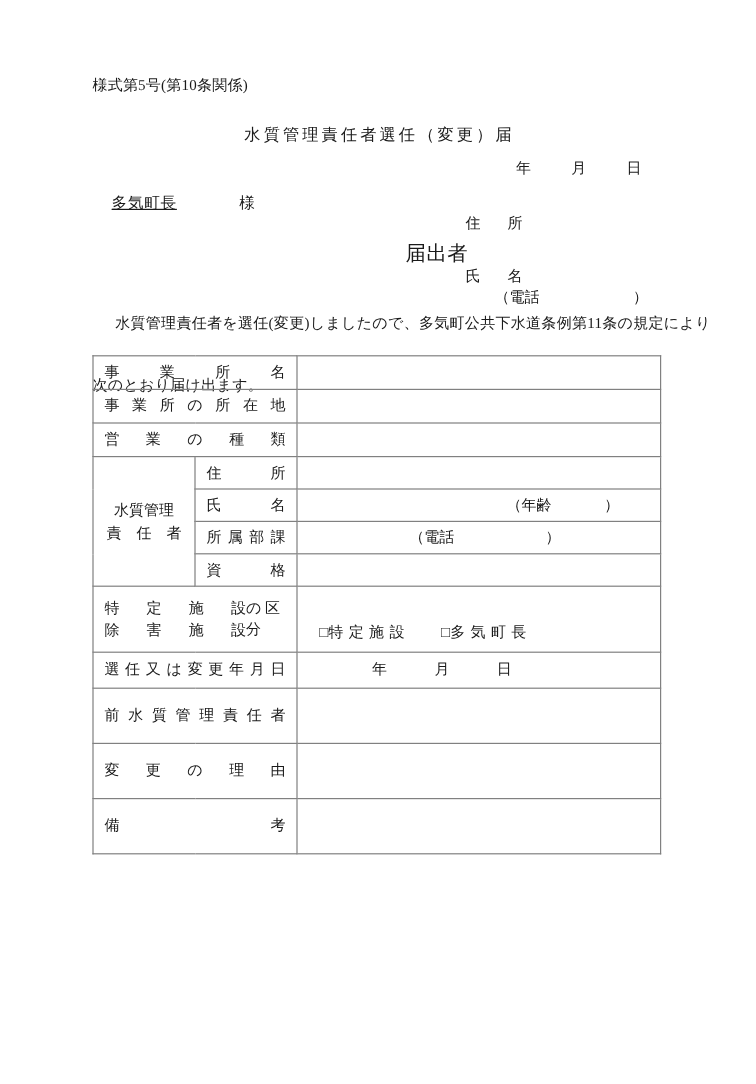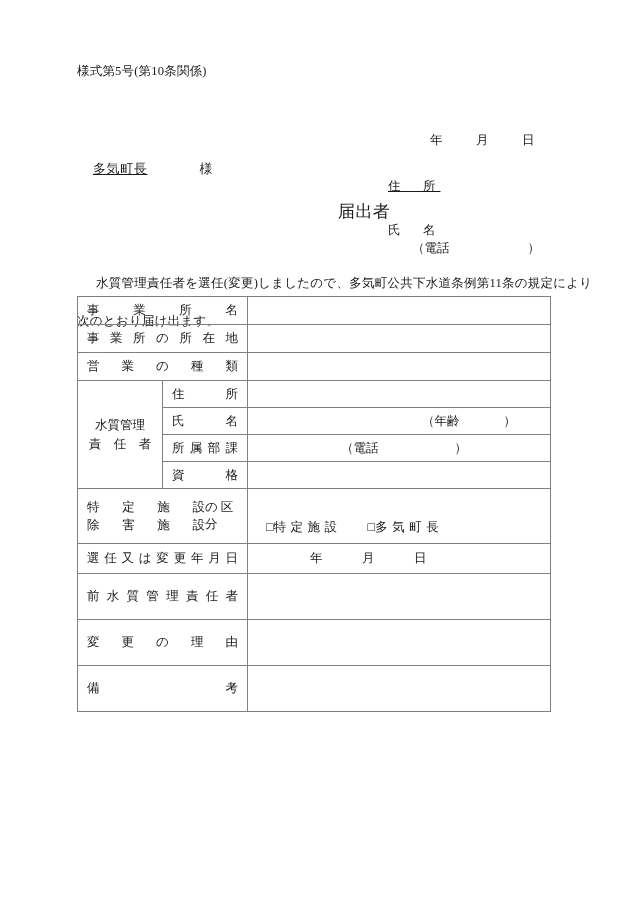--- a/index.html
+++ b/index.html
@@ -49,40 +49,39 @@
     font-size: 13px;
     letter-spacing: 0.6px;
     text-decoration: underline;
   }
   .addressee .sama { display: inline-block; margin-left: 52px; }
 
   .submitter-addr {
     left: 388px; top: 178px;
     font-size: 12.5px;
     letter-spacing: 5px;
-    text-decoration: underline;
   }
   .submitter-label {
     left: 338px; top: 200px;
     font-size: 17px;
     letter-spacing: 0.4px;
   }
   .submitter-name {
     left: 388px; top: 222px;
     font-size: 12.5px;
     letter-spacing: 5px;
   }
   .submitter-tel {
     left: 412px; top: 240px;
     font-size: 12.5px;
   }
   .submitter-tel .paren-close { display: inline-block; margin-left: 78px; }
 
   .body-p1 {
-    left: 96px; top: 275px;
+    left: 96px; top: 261px;
     font-size: 12.5px;
     letter-spacing: 0.25px;
   }
   .body-p2 {
     left: 77px; top: 280px;
     font-size: 12.5px;
     letter-spacing: 0.25px;
     margin-top: 33px;
   }
 
@@ -158,20 +157,21 @@
   .note-tel .paren-close { display: inline-block; margin-left: 76px; }
   .note-age .paren-close { display: inline-block; margin-left: 44px; }
 </style>
 </head>
 <body>
 
 <div id="page">
 
   <div class="abs form-no">様式第5号(第10条関係)</div>
 
+  <div class="abs doc-title">水質管理責任者選任（変更）届</div>
 
   <div class="abs date-line-top">
     <span class="seg">年</span><span class="seg">月</span><span class="seg">日</span>
   </div>
 
   <div class="abs addressee">
     <span>多気町長</span><span class="sama">様</span>
   </div>
 
   <div class="abs submitter-addr">住　所</div>

